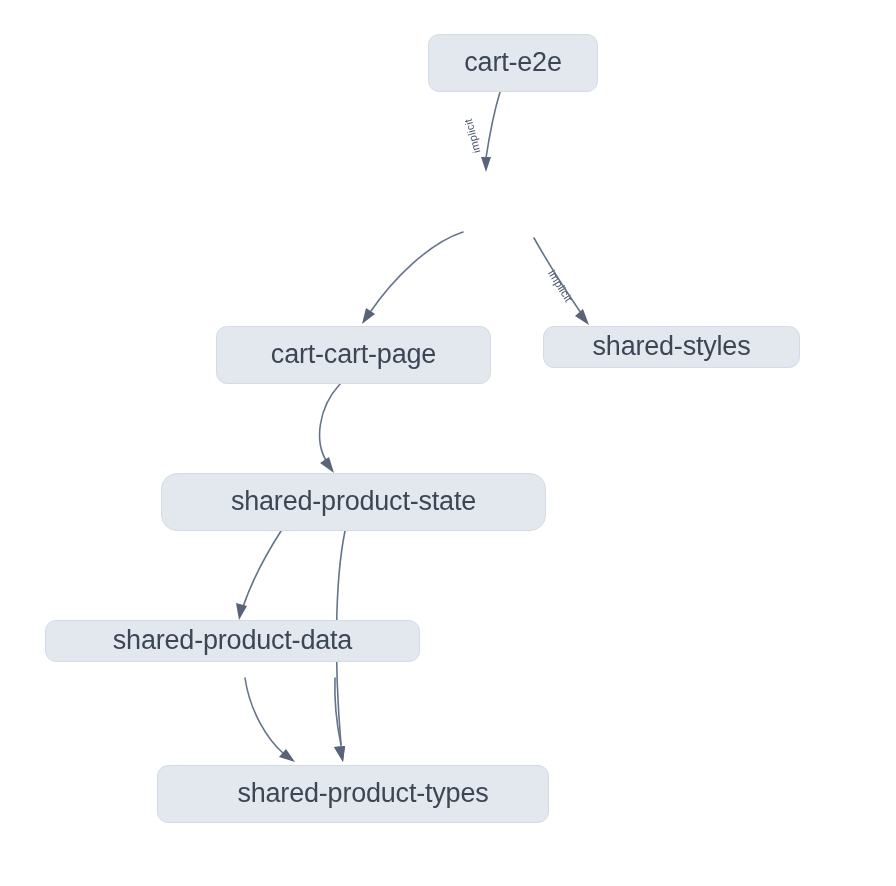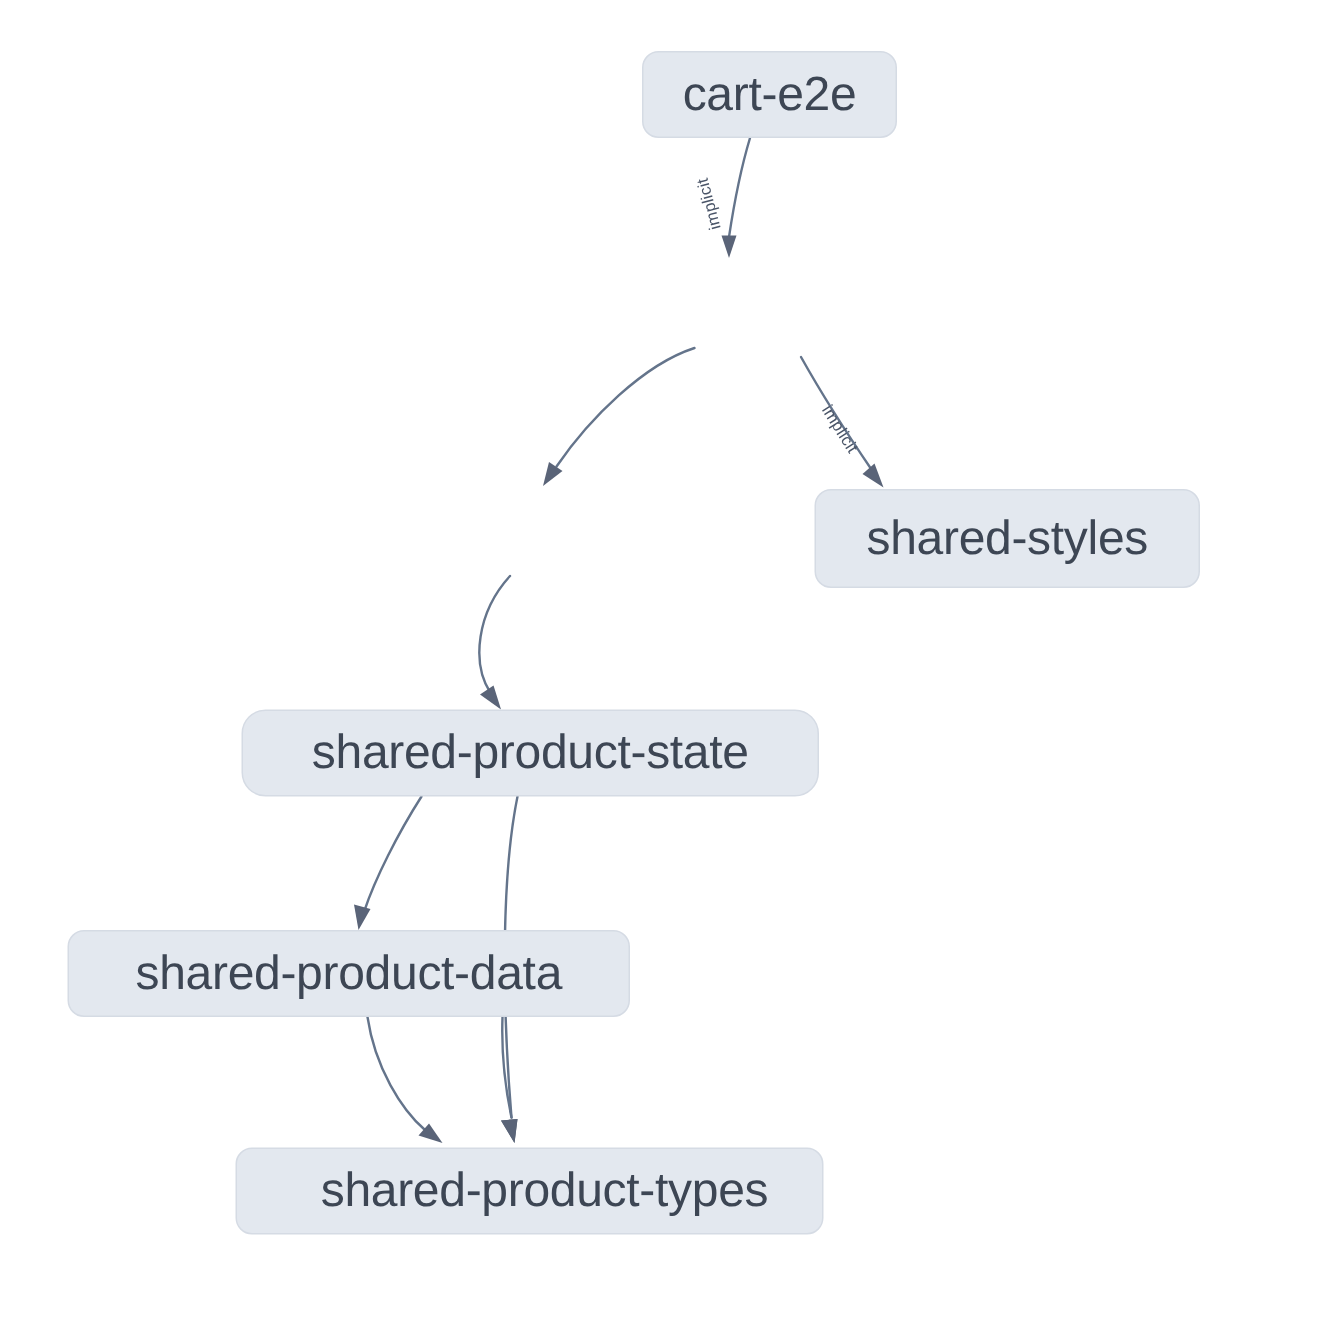--- a/index.html
+++ b/index.html
@@ -63,21 +63,21 @@
   .node {
     position: absolute;
     background: #e3e8ef;
     border: 1px solid #d5dbe4;
     border-radius: 11px;
     display: flex;
     align-items: center;
     justify-content: center;
     color: #3d4654;
     font-family: "Liberation Sans", sans-serif;
-    font-size: 32px;
+    font-size: 27px;
     font-weight: 400;
     letter-spacing: -0.2px;
     white-space: nowrap;
     z-index: 5;
   }
   .node-label {
     line-height: 1;
     padding-bottom: 2px;
   }
 </style>
@@ -124,30 +124,33 @@
       <path class="edge-path" d="M 245 678 C 250 712 268 740 283 753"></path>
       <polygon class="edge-arrow" points="295,762 279,757 286,749"></polygon>
     </g>
   </svg>
 
   <div class="node" style="left:428px; top:34px; width:170px; height:58px;">
     <span class="node-label">cart-e2e</span>
   </div>
 
 
+  <div class="node" style="left:216px; top:326px; width:275px; height:58px;">
+    <span class="node-label">cart-cart-page</span>
+  </div>
 
-  <div class="node" style="left:543px; top:326px; width:257px; height:66px;">
+  <div class="node" style="left:543px; top:326px; width:257px; height:42px;">
     <span class="node-label">shared-styles</span>
   </div>
 
   <div class="node" style="left:161px; top:473px; width:385px; height:58px;border-radius:16px;">
     <span class="node-label">shared-product-state</span>
   </div>
 
-  <div class="node" style="left:45px; top:620px; width:375px; height:58px;">
+  <div class="node" style="left:45px; top:620px; width:375px; height:42px;">
     <span class="node-label">shared-product-data</span>
   </div>
 
   <div class="node" style="left:157px; top:765px; width:392px; height:58px;padding-left:20px;">
     <span class="node-label">shared-product-types</span>
   </div>
 
   <svg id="edge-layer-front" viewBox="0 0 896 886" width="896" height="886">
     <g>
       <path class="edge-path" d="M 335 678 C 334 706 337 726 341 745"></path>

